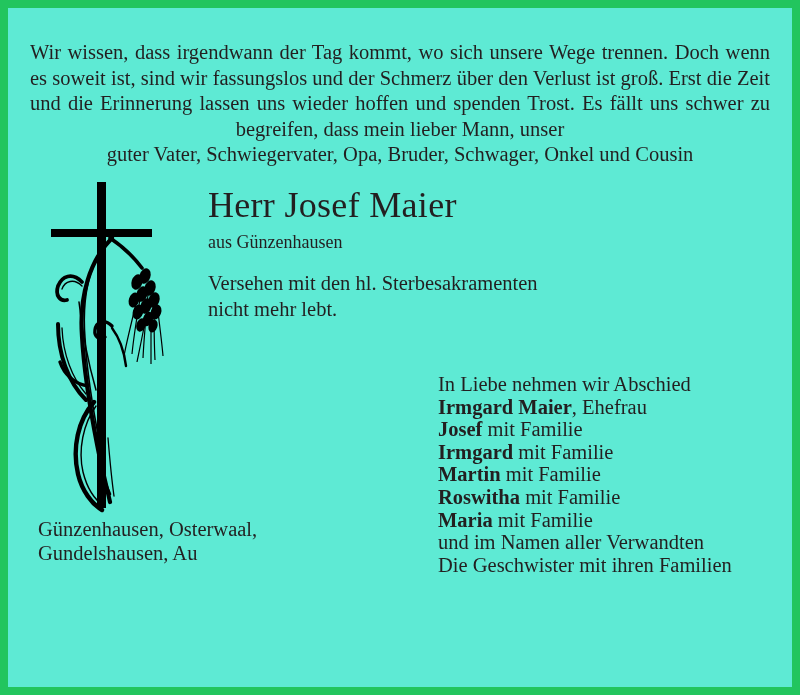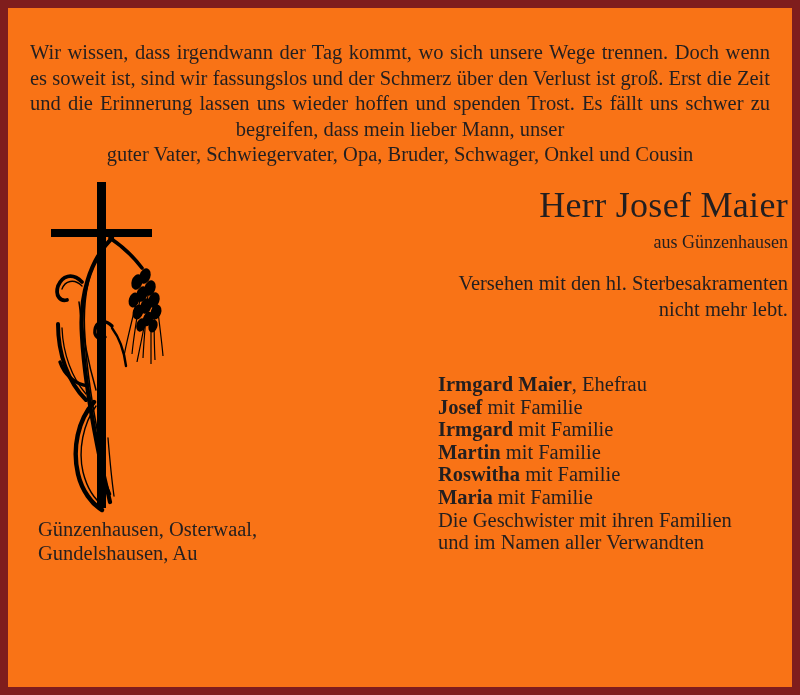--- a/index.html
+++ b/index.html
@@ -5,22 +5,22 @@
   html, body {
     margin: 0;
     padding: 0;
     background: #ffffff;
   }
   #notice {
     position: relative;
     width: 800px;
     height: 695px;
     box-sizing: border-box;
-    background: #f97316;
-    border: 8px solid #7f1d1d;
+    background: #5eead4;
+    border: 8px solid #22c55e;
     font-family: "Liberation Serif", "DejaVu Serif", serif;
     color: #231f20;
     overflow: hidden;
   }
   .inner {
     position: relative;
     width: 100%;
     height: 100%;
     box-sizing: border-box;
   }
@@ -51,21 +51,21 @@
     height: 340px;
   }
   .emblem svg { display: block; }
 
   
   .name-block {
     position: absolute;
     left: 200px;
     top: 176px;
     width: 580px;
-    text-align: right;
+    text-align: left;
   }
   .deceased-name {
     font-size: 36px;
     line-height: 42px;
     letter-spacing: 0.3px;
     color: #231f20;
   }
   .origin {
     font-size: 18px;
     line-height: 27px;
@@ -202,40 +202,41 @@
   <div class="name-block">
     <div class="deceased-name">Herr Josef Maier</div>
     <div class="origin">aus Günzenhausen</div>
     <div class="status">
       <div>Versehen mit den hl. Sterbesakramenten</div>
       <div>nicht mehr lebt.</div>
     </div>
   </div>
 
   <div class="mourners">
+    <div class="line">In Liebe nehmen wir Abschied</div>
     <div class="line">
       <b>Irmgard Maier</b><span>, Ehefrau</span>
     </div>
     <div class="line">
       <b>Josef</b><span> mit Familie</span>
     </div>
     <div class="line">
       <b>Irmgard</b><span> mit Familie</span>
     </div>
     <div class="line">
       <b>Martin</b><span> mit Familie</span>
     </div>
     <div class="line">
       <b>Roswitha</b><span> mit Familie</span>
     </div>
     <div class="line">
       <b>Maria</b><span> mit Familie</span>
     </div>
+    <div class="line">und im Namen aller Verwandten</div>
     <div class="line">Die Geschwister mit ihren Familien</div>
-    <div class="line">und im Namen aller Verwandten</div>
   </div>
 
   <div class="places">
     <div class="line">Günzenhausen, Osterwaal,</div>
     <div class="line">Gundelshausen, Au</div>
   </div>
 
 
  </div>
 </div>

